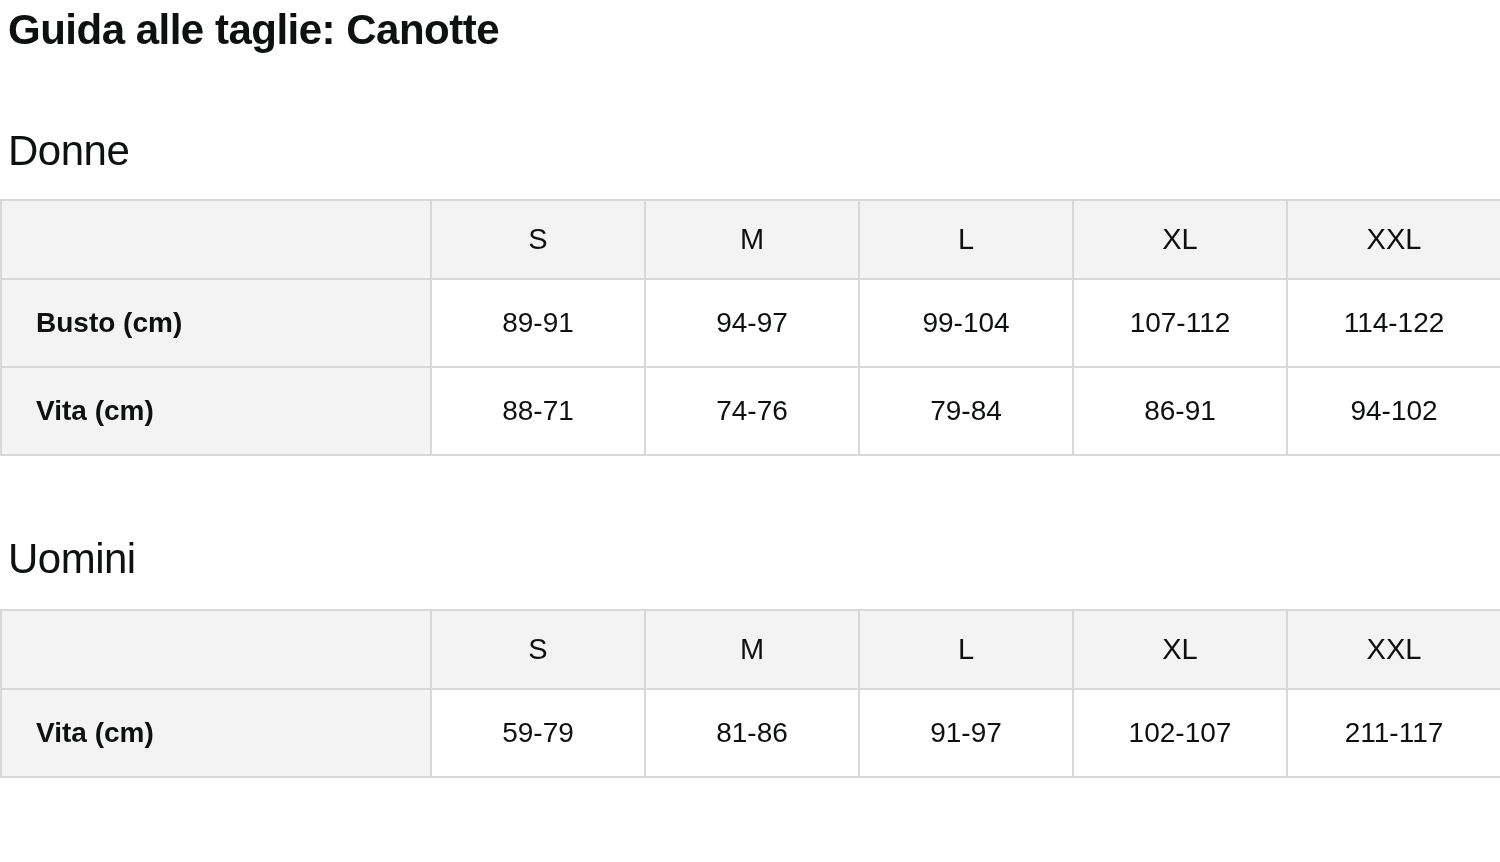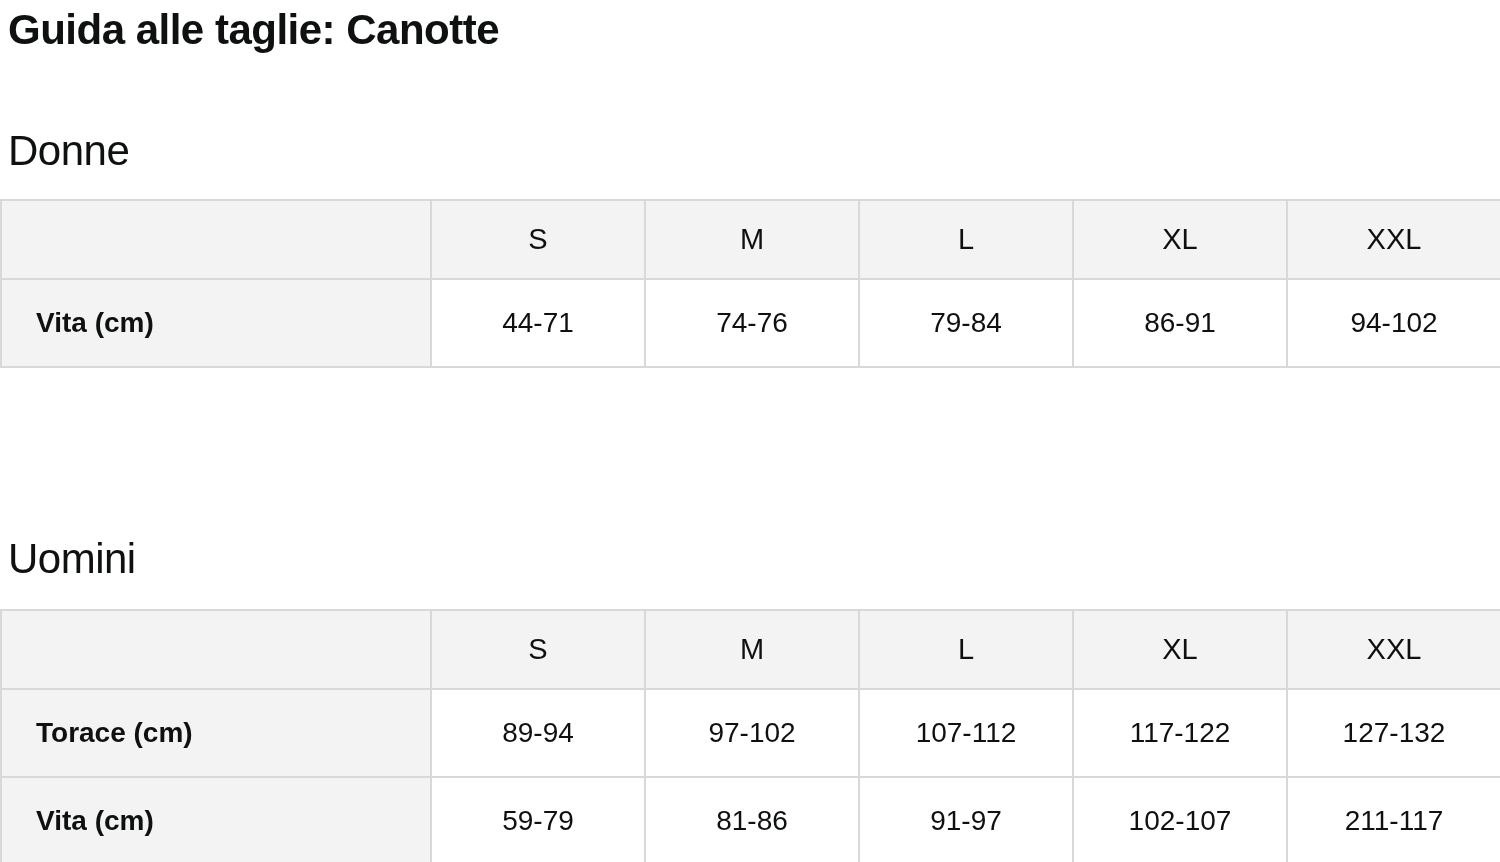--- a/index.html
+++ b/index.html
@@ -103,22 +103,30 @@
         <th></th>
         <th>S</th>
         <th>M</th>
         <th>L</th>
         <th>XL</th>
         <th>XXL</th>
       </tr>
     </thead>
     <tbody>
       <tr>
+        <td class="row-label">Busto (cm)</td>
+        <td>89-91</td>
+        <td>94-97</td>
+        <td>99-104</td>
+        <td>107-112</td>
+        <td>114-122</td>
+      </tr>
+      <tr>
         <td class="row-label">Vita (cm)</td>
-        <td>44-71</td>
+        <td>88-71</td>
         <td>74-76</td>
         <td>79-84</td>
         <td>86-91</td>
         <td>94-102</td>
       </tr>
     </tbody>
   </table>
 
   <h2 class="section-heading heading-uomini">Uomini</h2>
 
@@ -136,28 +144,20 @@
         <th></th>
         <th>S</th>
         <th>M</th>
         <th>L</th>
         <th>XL</th>
         <th>XXL</th>
       </tr>
     </thead>
     <tbody>
       <tr>
-        <td class="row-label">Torace (cm)</td>
-        <td>89-94</td>
-        <td>97-102</td>
-        <td>107-112</td>
-        <td>117-122</td>
-        <td>127-132</td>
-      </tr>
-      <tr>
         <td class="row-label">Vita (cm)</td>
         <td>59-79</td>
         <td>81-86</td>
         <td>91-97</td>
         <td>102-107</td>
         <td>211-117</td>
       </tr>
     </tbody>
   </table>
 

